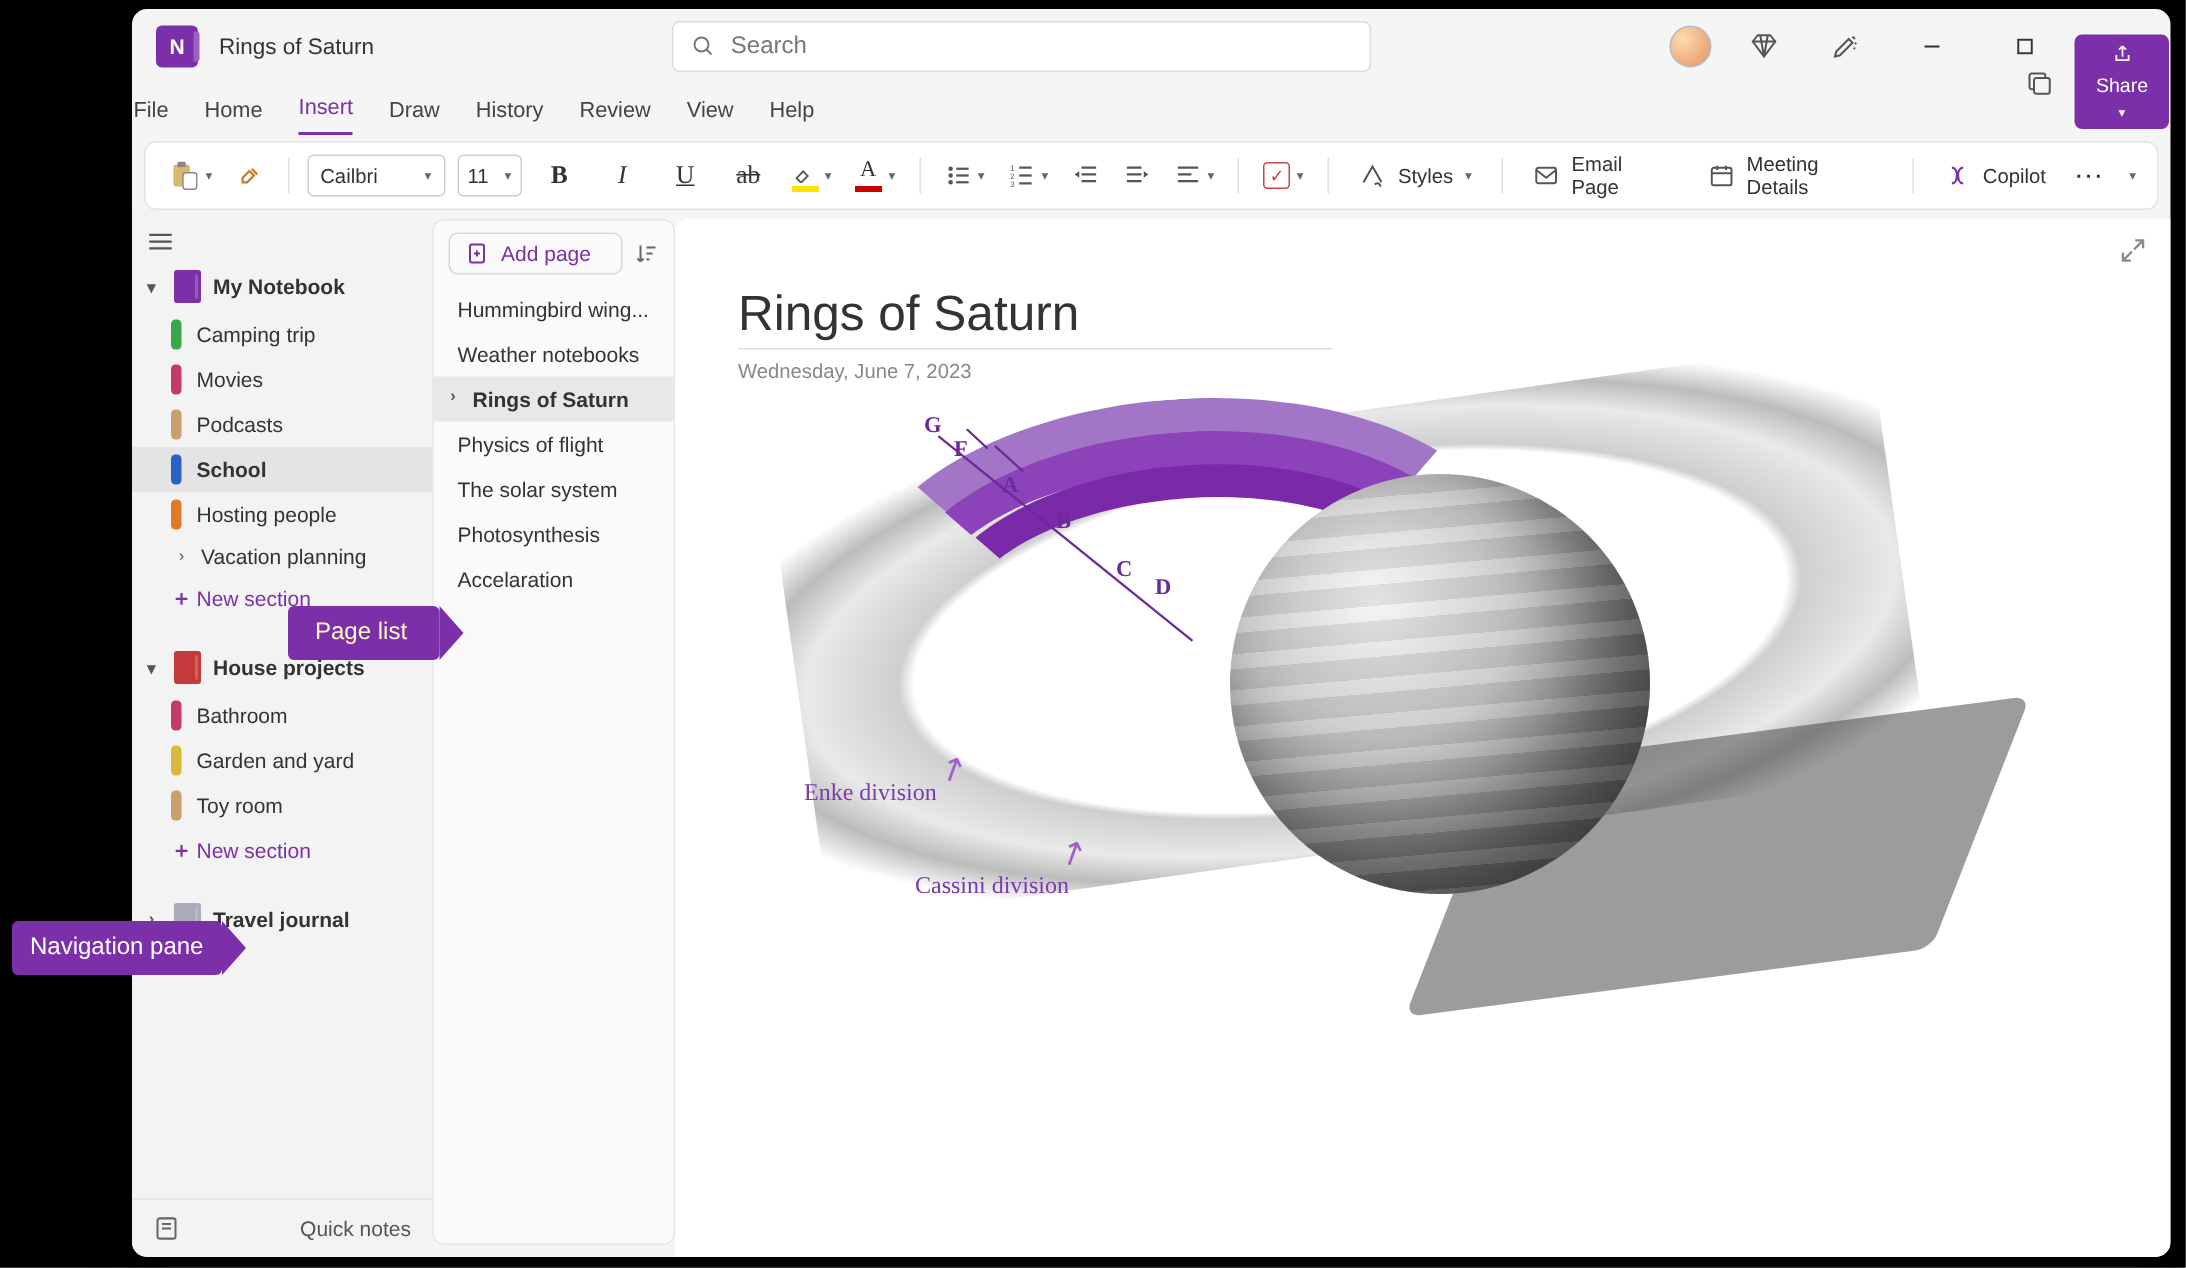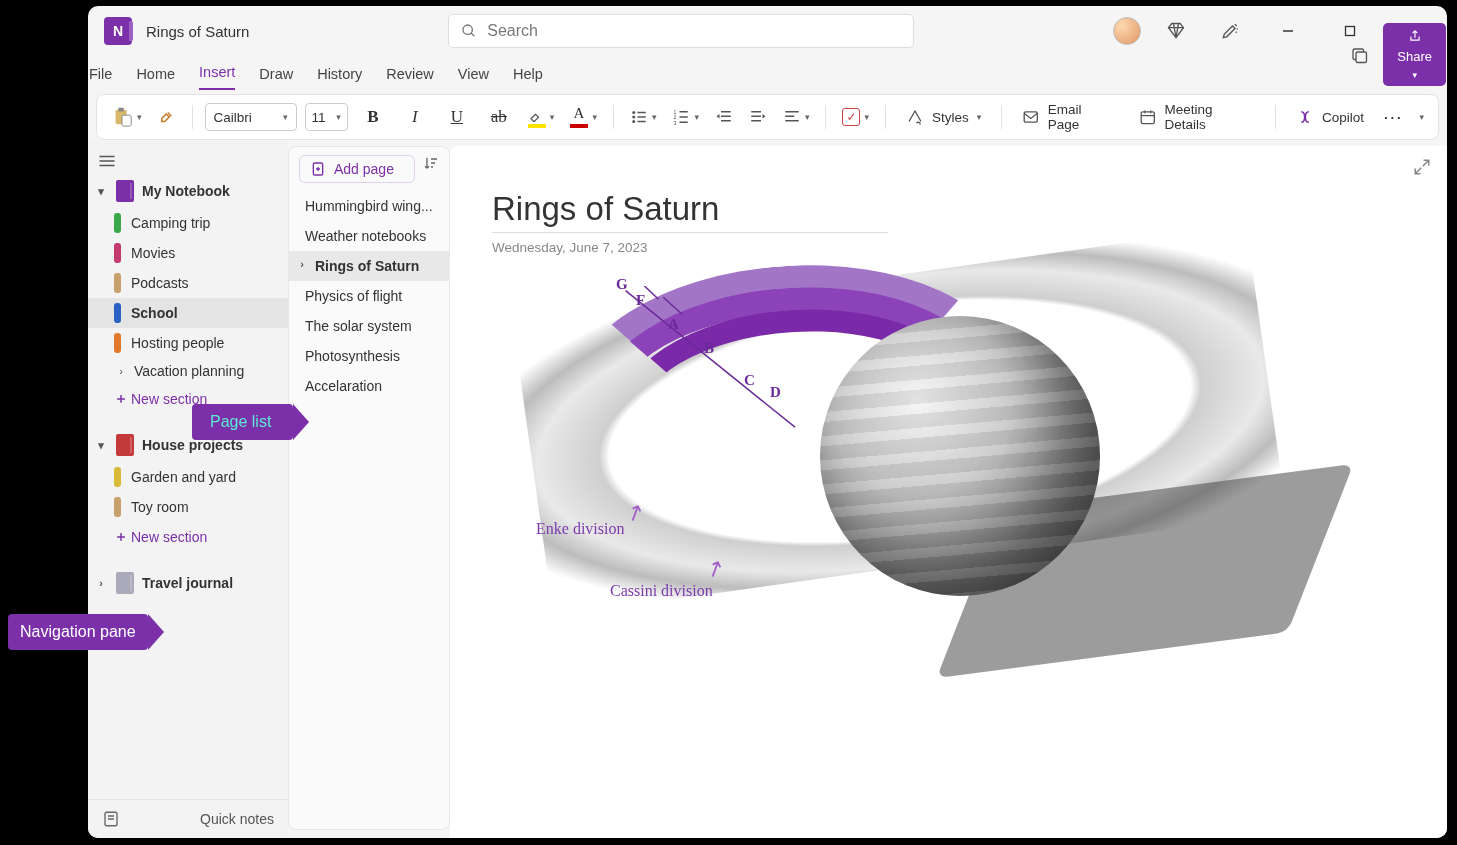--- a/index.html
+++ b/index.html
@@ -105,21 +105,21 @@
   .sec.subgrp .chev{margin-right:-4px;}
   .newsec { color:#7b2fa8; display:flex; align-items:center; gap:10px; padding:6px 8px 6px 26px; font-size:14px;}
   .plusic{color:#7b2fa8; font-size:14px; width:7px; text-align:center; font-weight:600;}
   .sidebar-footer { margin-top:auto; border-top:1px solid #e3e3e3; padding:10px 14px; display:flex; gap:12px; align-items:center; color:#555; font-size:14px;justify-content:space-between;}
 
   .pagelist {
     width: 162px; background:#fafafa; border:1px solid #e8e8e8; border-radius:8px;
     margin: 6px 0 8px 0; padding-bottom:8px; font-size:14px; color:#333;
     display:flex; flex-direction:column;
   }
-  .pl-top { display:flex; align-items:flex-start; padding:8px 10px; gap:8px;}
+  .pl-top { display:flex; align-items:center; padding:8px 10px; gap:8px;}
   .addpage { flex:1; border:1px solid #e0d0ea; border-radius:6px; padding:5px 10px; color:#7b2fa8; display:flex; gap:8px; align-items:center; font-size:14px;}
   .sorter{ color:#666; }
   .pitem { padding:7px 10px 7px 16px; white-space:nowrap; overflow:hidden; text-overflow:ellipsis; }
   .pitem.sel { background:#e8e8e8; font-weight:600; display:flex; gap:6px; padding-left:6px; }
   .pitem.sel .chev{font-size:11px; color:#555;}
 
   .canvas { flex:1; background:#fff; border-radius:8px 0 0 0; margin:6px 0 0 0; position:relative; overflow:hidden;}
   .expand { position:absolute; top:12px; right:16px; color:#888; }
   .note-title { position:absolute; left:42px; top:44px; font-size:33px; color:#333; font-weight:400; }
   .title-line { position:absolute; left:42px; top:86px; width:396px; height:1px; background:#ddd;}
@@ -135,21 +135,21 @@
   .arc2{ left:62px; top:12px; width:400px; height:220px; border-width:24px; border-top-color:#8c42b8; transform:rotate(-4deg);}
   .arc3{ left:86px; top:34px; width:360px; height:200px; border-width:22px; border-top-color:#7a2aa8; transform:rotate(-4deg);}
   .diag{ position:absolute; left:70px; top:10px; width:230px; height:160px; }
   .diag line{ stroke:#6a2a98; stroke-width:1.6; }
   .ringlabel{ position:absolute; font-family:'Segoe Script','Comic Sans MS',cursive; color:#6a2a98; font-size:15px; font-weight:600;}
   .handarrow{ position:absolute; color:#a35fc6; font-size:22px; transform:rotate(-25deg);}
   .handtext{ position:absolute; font-family:'Segoe Script','Comic Sans MS',cursive; color:#7b3aae; font-size:16px;}
 
   
   .callout {
-    position:absolute; background:#7b2fa8; color:#5eead4; font-size:16px;
+    position:absolute; background:#7b2fa8; color:#fef9c3; font-size:16px;
     height:36px; display:flex; align-items:center; padding:0 22px 0 18px;
     border-radius:4px;
     z-index: 20;
   }
   .callout::after{
     content:''; position:absolute; right:-16px; top:0;
     border-top:18px solid transparent; border-bottom:18px solid transparent;
     border-left:16px solid #7b2fa8;
   }
 
@@ -449,20 +449,24 @@
 
       <div style="height:14px"></div>
 
       <div class="nb">
         <div class="nb-head">
           <span class="chev">▾</span>
           <span class="nb-icon red"></span>
           <span style="font-weight:600">House projects</span>
         </div>
         <div class="sec">
+            <span class="swatch" style="background:#c43a6e"></span>
+            <span>Bathroom</span>
+          </div>
+        <div class="sec">
             <span class="swatch" style="background:#d8b93a"></span>
             <span>Garden and yard</span>
           </div>
         <div class="sec">
             <span class="swatch" style="background:#c7a06b"></span>
             <span>Toy room</span>
           </div>
         <div class="newsec">
             <span class="plusic">＋</span>
             <span>New section</span>

